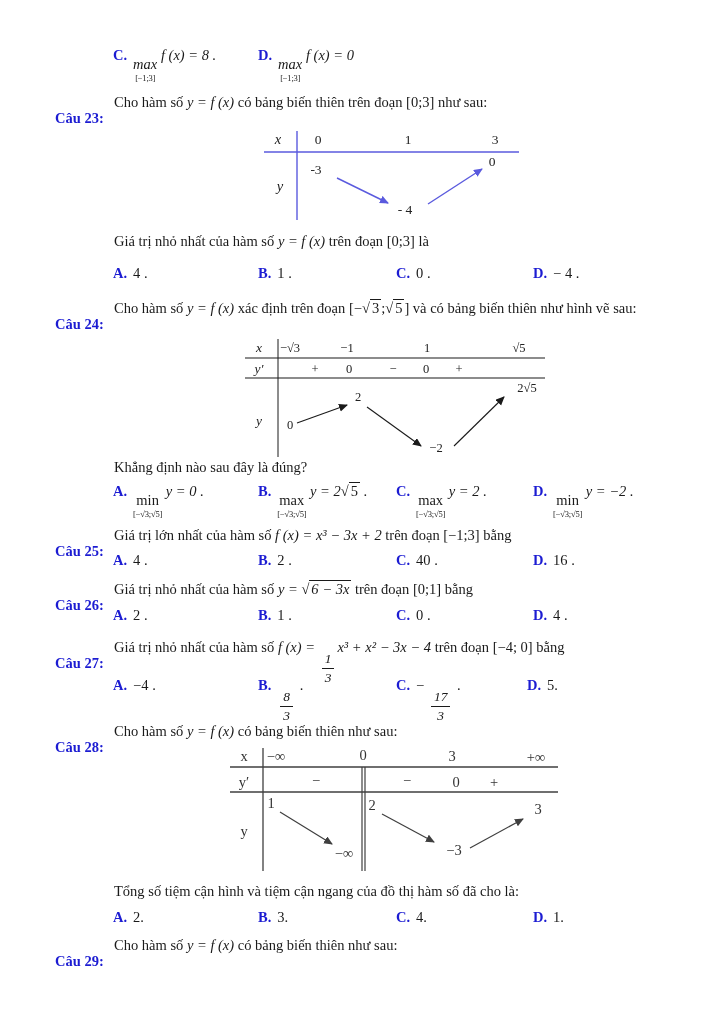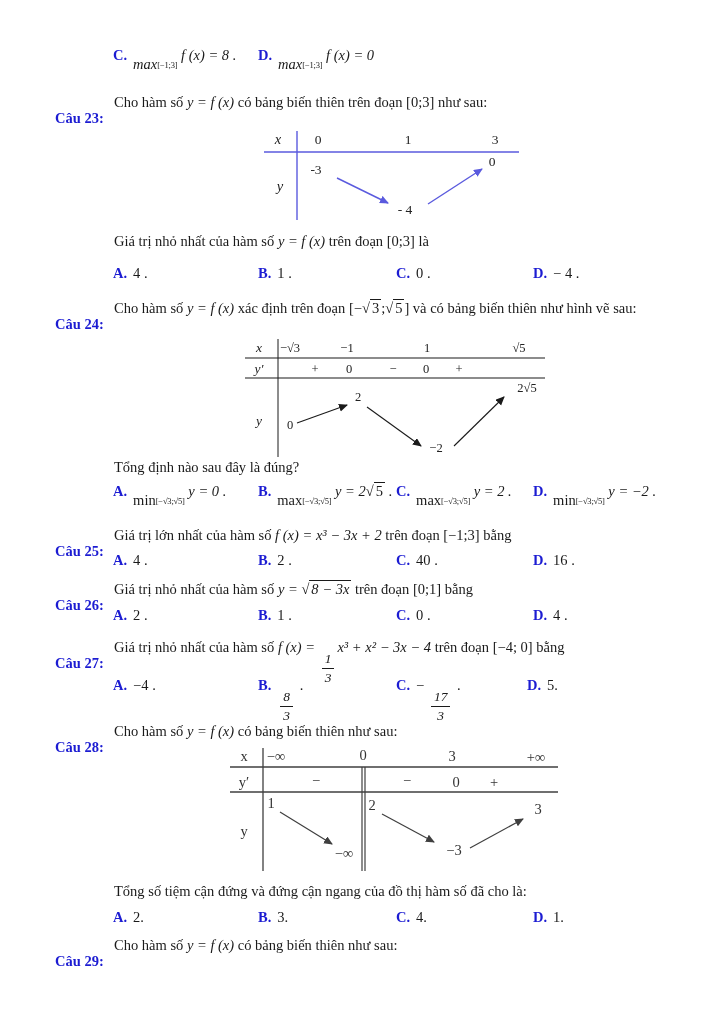--- a/index.html
+++ b/index.html
@@ -5,21 +5,21 @@
   html,body{margin:0;padding:0;background:#ffffff;}
   .page{position:relative;width:725px;height:1024px;background:#ffffff;overflow:hidden;
         font-family:"Liberation Serif",serif;font-size:14.5px;color:#1a1a1a;}
   .row{position:absolute;left:0;width:725px;white-space:nowrap;line-height:1.25;}
   .qlabel{position:absolute;left:55px;top:16px;color:var(--accent);font-weight:bold;}
   .qtext{position:absolute;left:114px;top:0;}
   .ans{position:absolute;top:0;white-space:nowrap;}
   .alet{color:var(--accent);font-weight:bold;margin-right:6px;}
   .mi{font-style:italic;}
   .rm{font-style:normal;margin-top:44px;}
-  .lim{display:inline-flex;align-items:center;line-height:1;vertical-align:-9px;}
+  .lim{display:inline-flex;flex-direction:column;align-items:center;line-height:1;vertical-align:-9px;}
   .lim .op{font-size:14.5px;}
   .lim .lsub{font-size:8.5px;margin-top:2px;letter-spacing:-0.2px;}
   .frac{display:inline-flex;flex-direction:column;align-items:center;line-height:1;
         vertical-align:-11px;font-style:italic;font-size:13.5px;margin:0 3px;}
   .frac .num{border-bottom:1px solid var(--ink);padding:0 3px 2px;}
   .frac .den{padding-top:2px;}
   .sqrt{white-space:nowrap;}
   .sqrt .rad{border-top:1px solid var(--ink);padding:0 2px;}
   svg.tbl{position:absolute;overflow:visible;}
   svg.tbl text{font-family:"Liberation Serif",serif;font-size:13.5px;fill:#222222;}
@@ -108,21 +108,21 @@
     <text x="47" y="92" text-anchor="middle">0</text>
     <line x1="54" y1="86" x2="104" y2="68" marker-end="url(#m24)" style="stroke:var(--ink);stroke-width:1.1"></line>
     <text x="115" y="64" text-anchor="middle">2</text>
     <line x1="124" y1="70" x2="178" y2="109" marker-end="url(#m24)" style="stroke:var(--ink);stroke-width:1.1"></line>
     <text x="193" y="115" text-anchor="middle">−2</text>
     <line x1="211" y1="109" x2="261" y2="60" marker-end="url(#m24)" style="stroke:var(--ink);stroke-width:1.1"></line>
     <text x="284" y="55" text-anchor="middle">2√5</text>
   </svg>
 
   <div class="row" style="top:458px">
-    <span class="qtext"><span class="rm">Tổng định nào sau đây là đúng?</span></span>
+    <span class="qtext"><span class="rm">Khẳng định nào sau đây là đúng?</span></span>
   </div>
   <div class="row" style="top:482px">
     <span class="ans" style="left:113px"><b class="alet">A.</b><span><span class="lim">
             <span class="op">min</span>
             <span class="lsub">[−√3;√5]</span>
           </span><span class="mi"> y = 0 .</span></span></span>
     <span class="ans" style="left:258px"><b class="alet">B.</b><span><span class="lim">
             <span class="op">max</span>
             <span class="lsub">[−√3;√5]</span>
           </span><span class="mi"> y = 2</span><span class="sqrt">√<span class="rad">5</span></span><span class="rm"> .</span></span></span>
@@ -142,21 +142,21 @@
   </div>
   <div class="row" style="top:551px">
     <span class="ans" style="left:113px"><b class="alet">A.</b><span><span class="rm">4 .</span></span></span>
     <span class="ans" style="left:258px"><b class="alet">B.</b><span><span class="rm">2 .</span></span></span>
     <span class="ans" style="left:396px"><b class="alet">C.</b><span><span class="rm">40 .</span></span></span>
     <span class="ans" style="left:533px"><b class="alet">D.</b><span><span class="rm">16 .</span></span></span>
   </div>
 
   <div class="row" style="top:580px">
     <span class="qlabel">Câu 26:</span>
-    <span class="qtext"><span class="rm">Giá trị nhỏ nhất của hàm số </span><span class="mi">y = </span><span class="sqrt">√<span class="rad mi">8 − 3x</span></span><span class="rm"> trên đoạn </span><span class="rm">[0;1]</span><span class="rm"> bằng</span></span>
+    <span class="qtext"><span class="rm">Giá trị nhỏ nhất của hàm số </span><span class="mi">y = </span><span class="sqrt">√<span class="rad mi">6 − 3x</span></span><span class="rm"> trên đoạn </span><span class="rm">[0;1]</span><span class="rm"> bằng</span></span>
   </div>
   <div class="row" style="top:606px">
     <span class="ans" style="left:113px"><b class="alet">A.</b><span><span class="rm">2 .</span></span></span>
     <span class="ans" style="left:258px"><b class="alet">B.</b><span><span class="rm">1 .</span></span></span>
     <span class="ans" style="left:396px"><b class="alet">C.</b><span><span class="rm">0 .</span></span></span>
     <span class="ans" style="left:533px"><b class="alet">D.</b><span><span class="rm">4 .</span></span></span>
   </div>
 
   <div class="row" style="top:638px">
     <span class="qlabel">Câu 27:</span>
@@ -209,21 +209,21 @@
     <line x1="52" y1="66" x2="104" y2="98" marker-end="url(#m28)" style="stroke:var(--gray28);stroke-width:1.2"></line>
     <text x="116" y="112" text-anchor="middle">−∞</text>
     <text x="144" y="64" text-anchor="middle">2</text>
     <line x1="154" y1="68" x2="206" y2="96" marker-end="url(#m28)" style="stroke:var(--gray28);stroke-width:1.2"></line>
     <text x="226" y="109" text-anchor="middle">−3</text>
     <line x1="242" y1="102" x2="295" y2="73" marker-end="url(#m28)" style="stroke:var(--gray28);stroke-width:1.2"></line>
     <text x="310" y="68" text-anchor="middle">3</text>
   </svg>
 
   <div class="row" style="top:882px">
-    <span class="qtext"><span class="rm">Tổng số tiệm cận đứng và đứng cận ngang của đồ thị hàm số đã cho là:</span></span>
+    <span class="qtext"><span class="rm">Tổng số tiệm cận hình và tiệm cận ngang của đồ thị hàm số đã cho là:</span></span>
   </div>
   <div class="row" style="top:908px">
     <span class="ans" style="left:113px"><b class="alet">A.</b><span><span class="rm">2.</span></span></span>
     <span class="ans" style="left:258px"><b class="alet">B.</b><span><span class="rm">3.</span></span></span>
     <span class="ans" style="left:396px"><b class="alet">C.</b><span><span class="rm">4.</span></span></span>
     <span class="ans" style="left:533px"><b class="alet">D.</b><span><span class="rm">1.</span></span></span>
   </div>
 
   <div class="row" style="top:936px">
     <span class="qlabel">Câu 29:</span>

